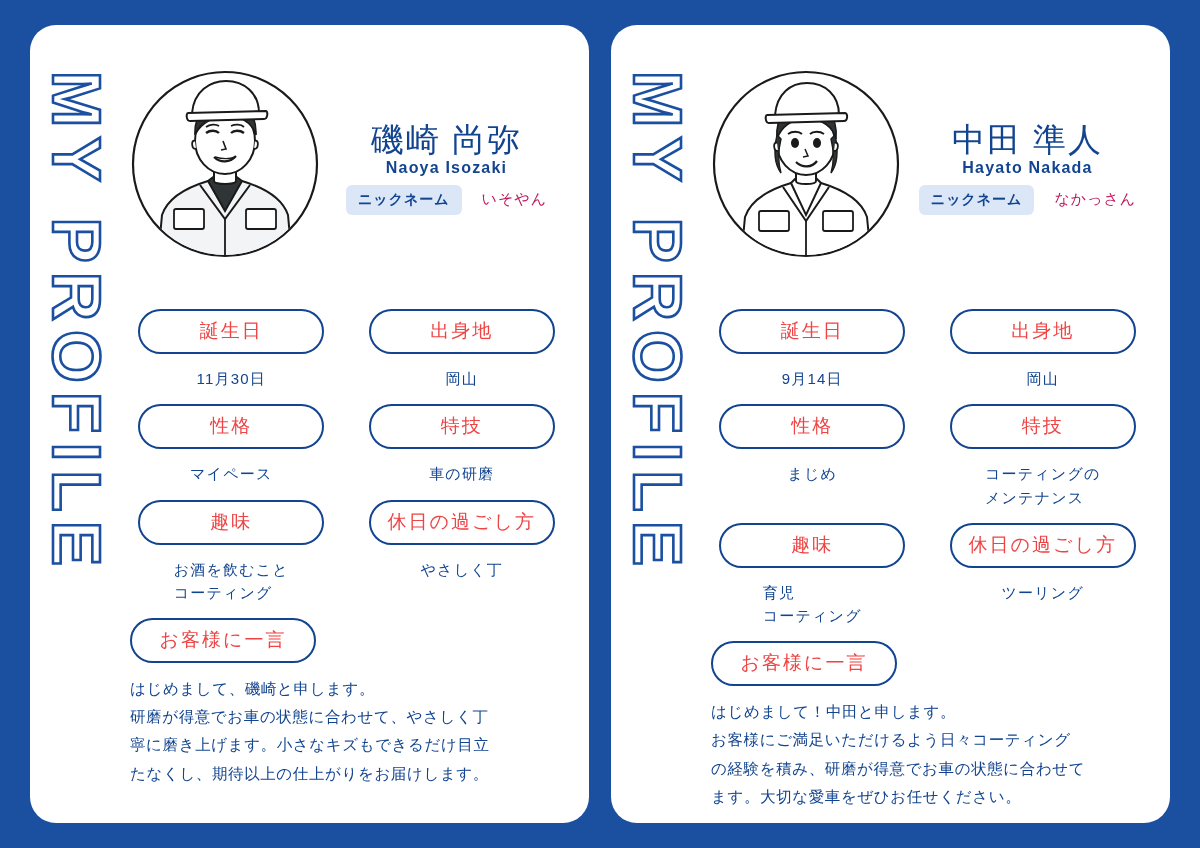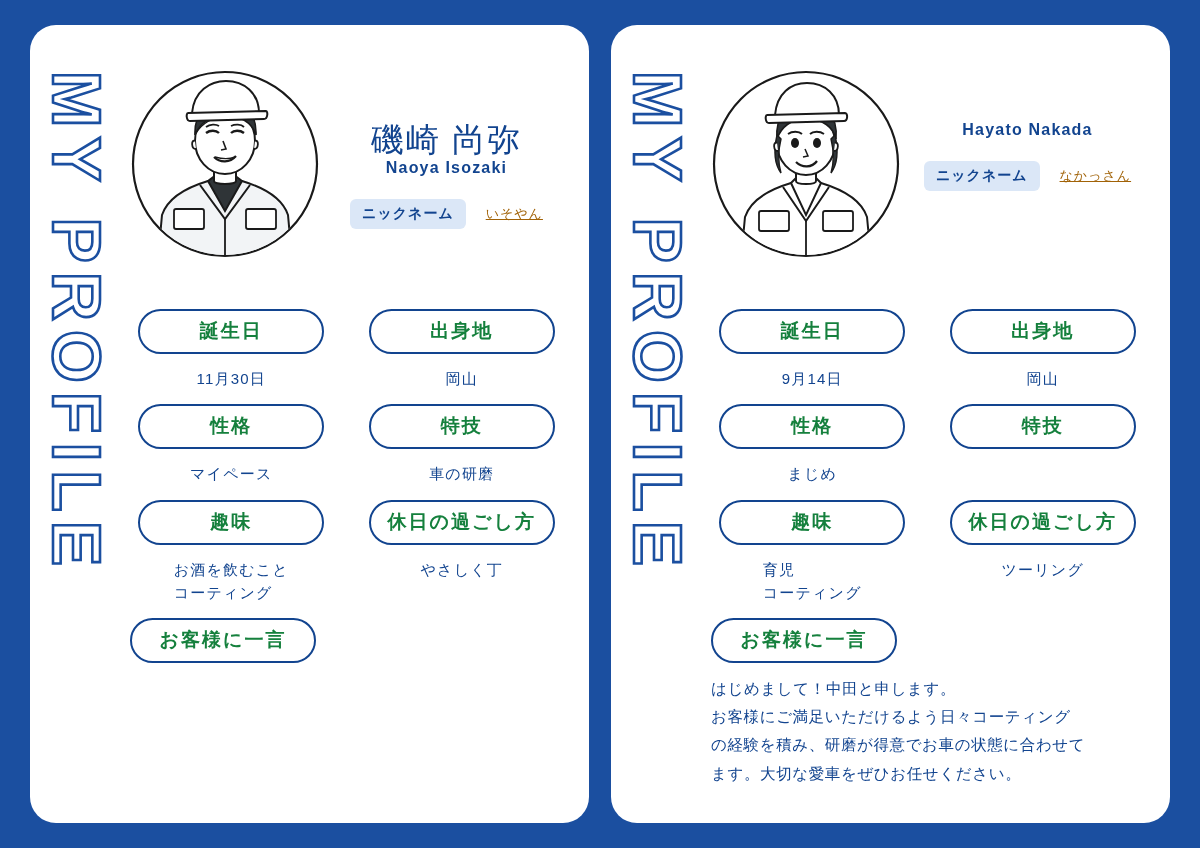--- a/index.html
+++ b/index.html
@@ -89,39 +89,38 @@
     letter-spacing: 2px;
     line-height: 1.15;
   }
   .name-en {
     font-size: 16px;
     font-weight: bold;
     color: #12448f;
     letter-spacing: 1.2px;
   }
   .nickname-row {
-    margin-top: 22px;
+    margin-top: 8px;
     display: flex;
     align-items: center;
     gap: 20px;
   }
   .nickname-label {
     background: #dbe7f7;
     color: #12448f;
     font-size: 14px;
     font-weight: bold;
     border-radius: 6px;
     padding: 6px 12px;
     letter-spacing: 1px;
   }
   .nickname-value {
-    color: #a16207;
-    font-size: 13px;
+    color: #be185d;
+    font-size: 15px;
     letter-spacing: 1px;
-    text-decoration: underline;
   }
 
   
   .fields {
     margin-top: 4px;
   }
   .field-row {
     display: flex;
     gap: 28px;
     margin-bottom: 14px;
@@ -131,23 +130,23 @@
     display: flex;
     flex-direction: column;
     align-items: center;
   }
   .pill {
     width: 100%;
     max-width: 186px;
     box-sizing: border-box;
     border: 2px solid #12448f;
     border-radius: 999px;
-    color: #15803d;
+    color: #ef4444;
     font-size: 19px;
-    font-weight: bold;
+    font-weight: normal;
     text-align: center;
     padding: 7px 4px 8px;
     letter-spacing: 2px;
     background: #fff;
   }
   .field-value {
     margin-top: 13px;
     color: #12448f;
     font-size: 15px;
     line-height: 1.55;
@@ -263,20 +262,24 @@
         </div>
         <div class="field">
           <div class="pill">休日の過ごし方</div>
           <div class="field-value">やさしく丁</div>
         </div>
       </div>
     </div>
 
     <div class="message-block">
       <div class="pill left-pill">お客様に一言</div>
+      <div class="message-text">はじめまして、磯崎と申します。
+研磨が得意でお車の状態に合わせて、やさしく丁
+寧に磨き上げます。小さなキズもできるだけ目立
+たなくし、期待以上の仕上がりをお届けします。</div>
     </div>
   </div>
 
   <div class="card">
     <div class="vertical-title">
       <span>MY PROFILE</span>
     </div>
 
     <div class="header">
       <div class="avatar">
@@ -309,20 +312,21 @@
             <path d="M99 65 C102 62 109 62 113 65" fill="none" stroke="#1a1a1a" stroke-width="1.8"></path>
             <path d="M94 80 L97 87 L92 88" fill="none" stroke="#1a1a1a" stroke-width="1.5"></path>
             <path d="M85 93 C91 99 101 99 106 92" fill="none" stroke="#1a1a1a" stroke-width="2.2"></path>
             <path d="M66 74 C62 72 62 82 67 82" fill="#ffffff" stroke="#1a1a1a" stroke-width="1.8"></path>
             <path d="M124 74 C128 72 128 82 123 82" fill="#ffffff" stroke="#1a1a1a" stroke-width="1.8"></path>
           </g>
         </svg>
       </div>
 
       <div class="name-block">
+        <div class="name-ja">中田 準人</div>
         <div class="name-en">Hayato Nakada</div>
         <div class="nickname-row">
           <div class="nickname-label">ニックネーム</div>
           <div class="nickname-value">なかっさん</div>
         </div>
       </div>
     </div>
 
     <div class="fields">
       <div class="field-row">
@@ -335,20 +339,22 @@
           <div class="field-value">岡山</div>
         </div>
       </div>
       <div class="field-row">
         <div class="field">
           <div class="pill">性格</div>
           <div class="field-value">まじめ</div>
         </div>
         <div class="field">
           <div class="pill">特技</div>
+          <div class="field-value">コーティングの
+メンテナンス</div>
         </div>
       </div>
       <div class="field-row">
         <div class="field">
           <div class="pill">趣味</div>
           <div class="field-value">育児
 コーティング</div>
         </div>
         <div class="field">
           <div class="pill">休日の過ごし方</div>

